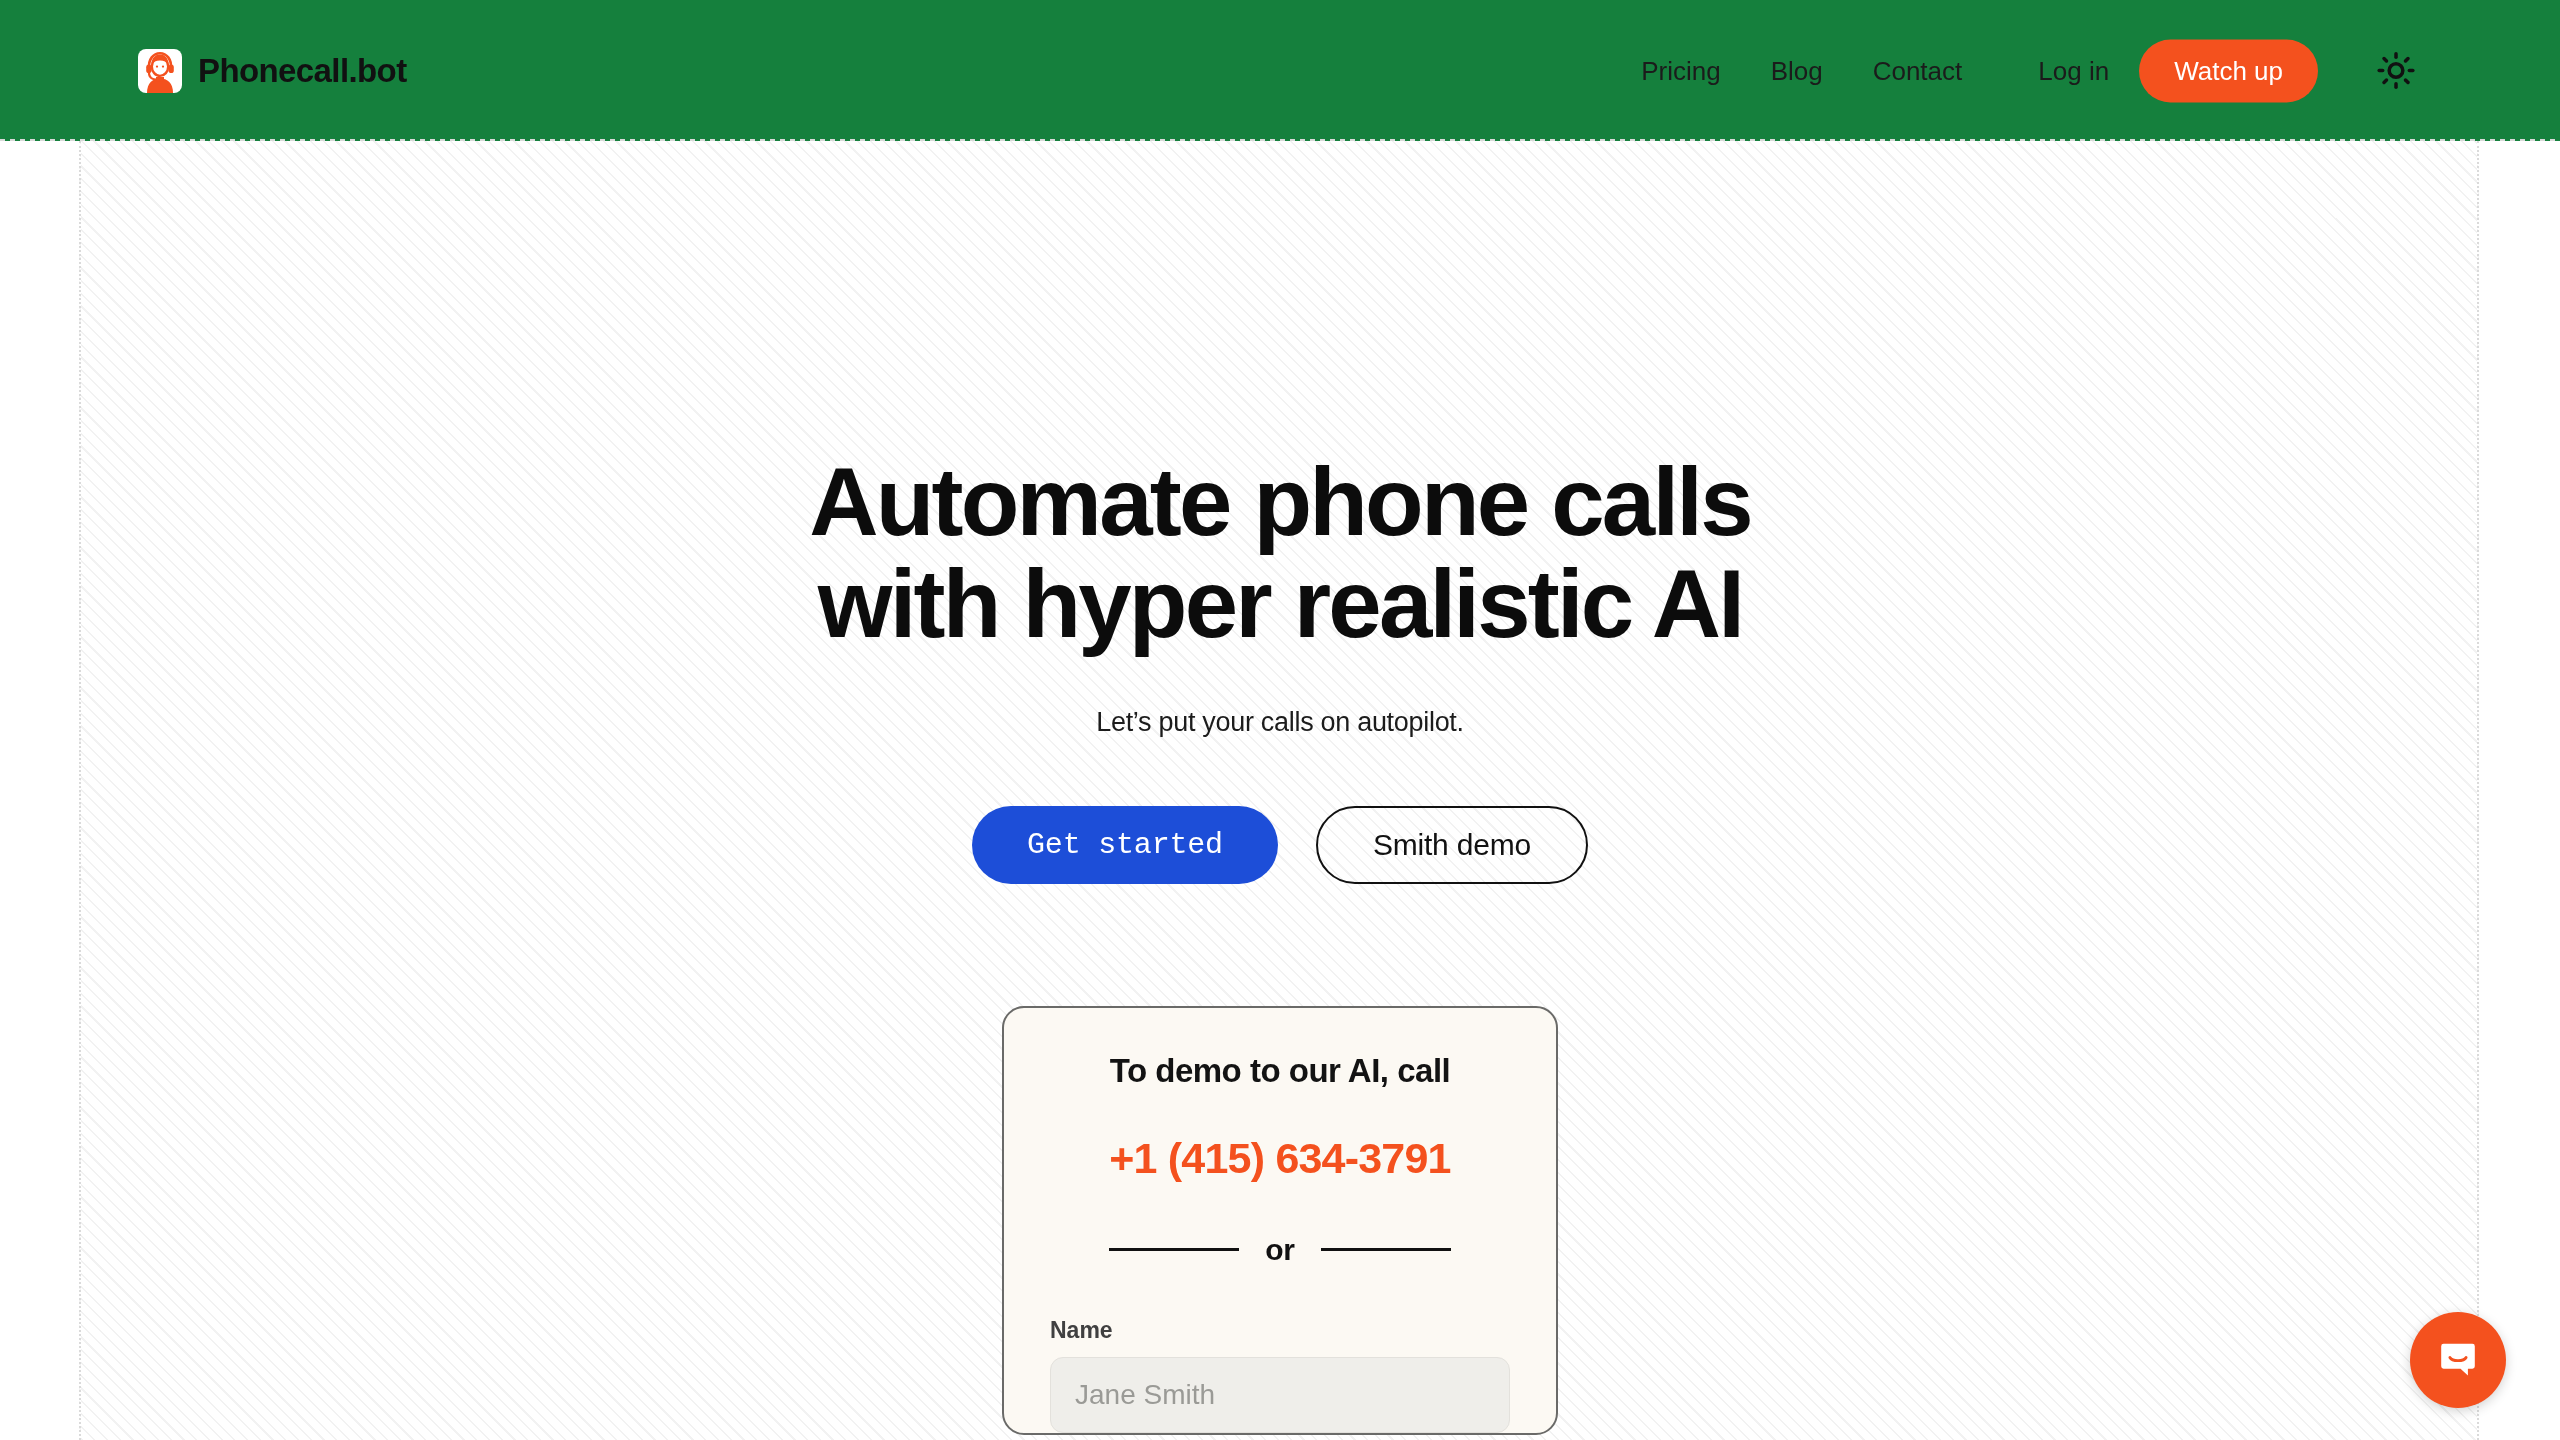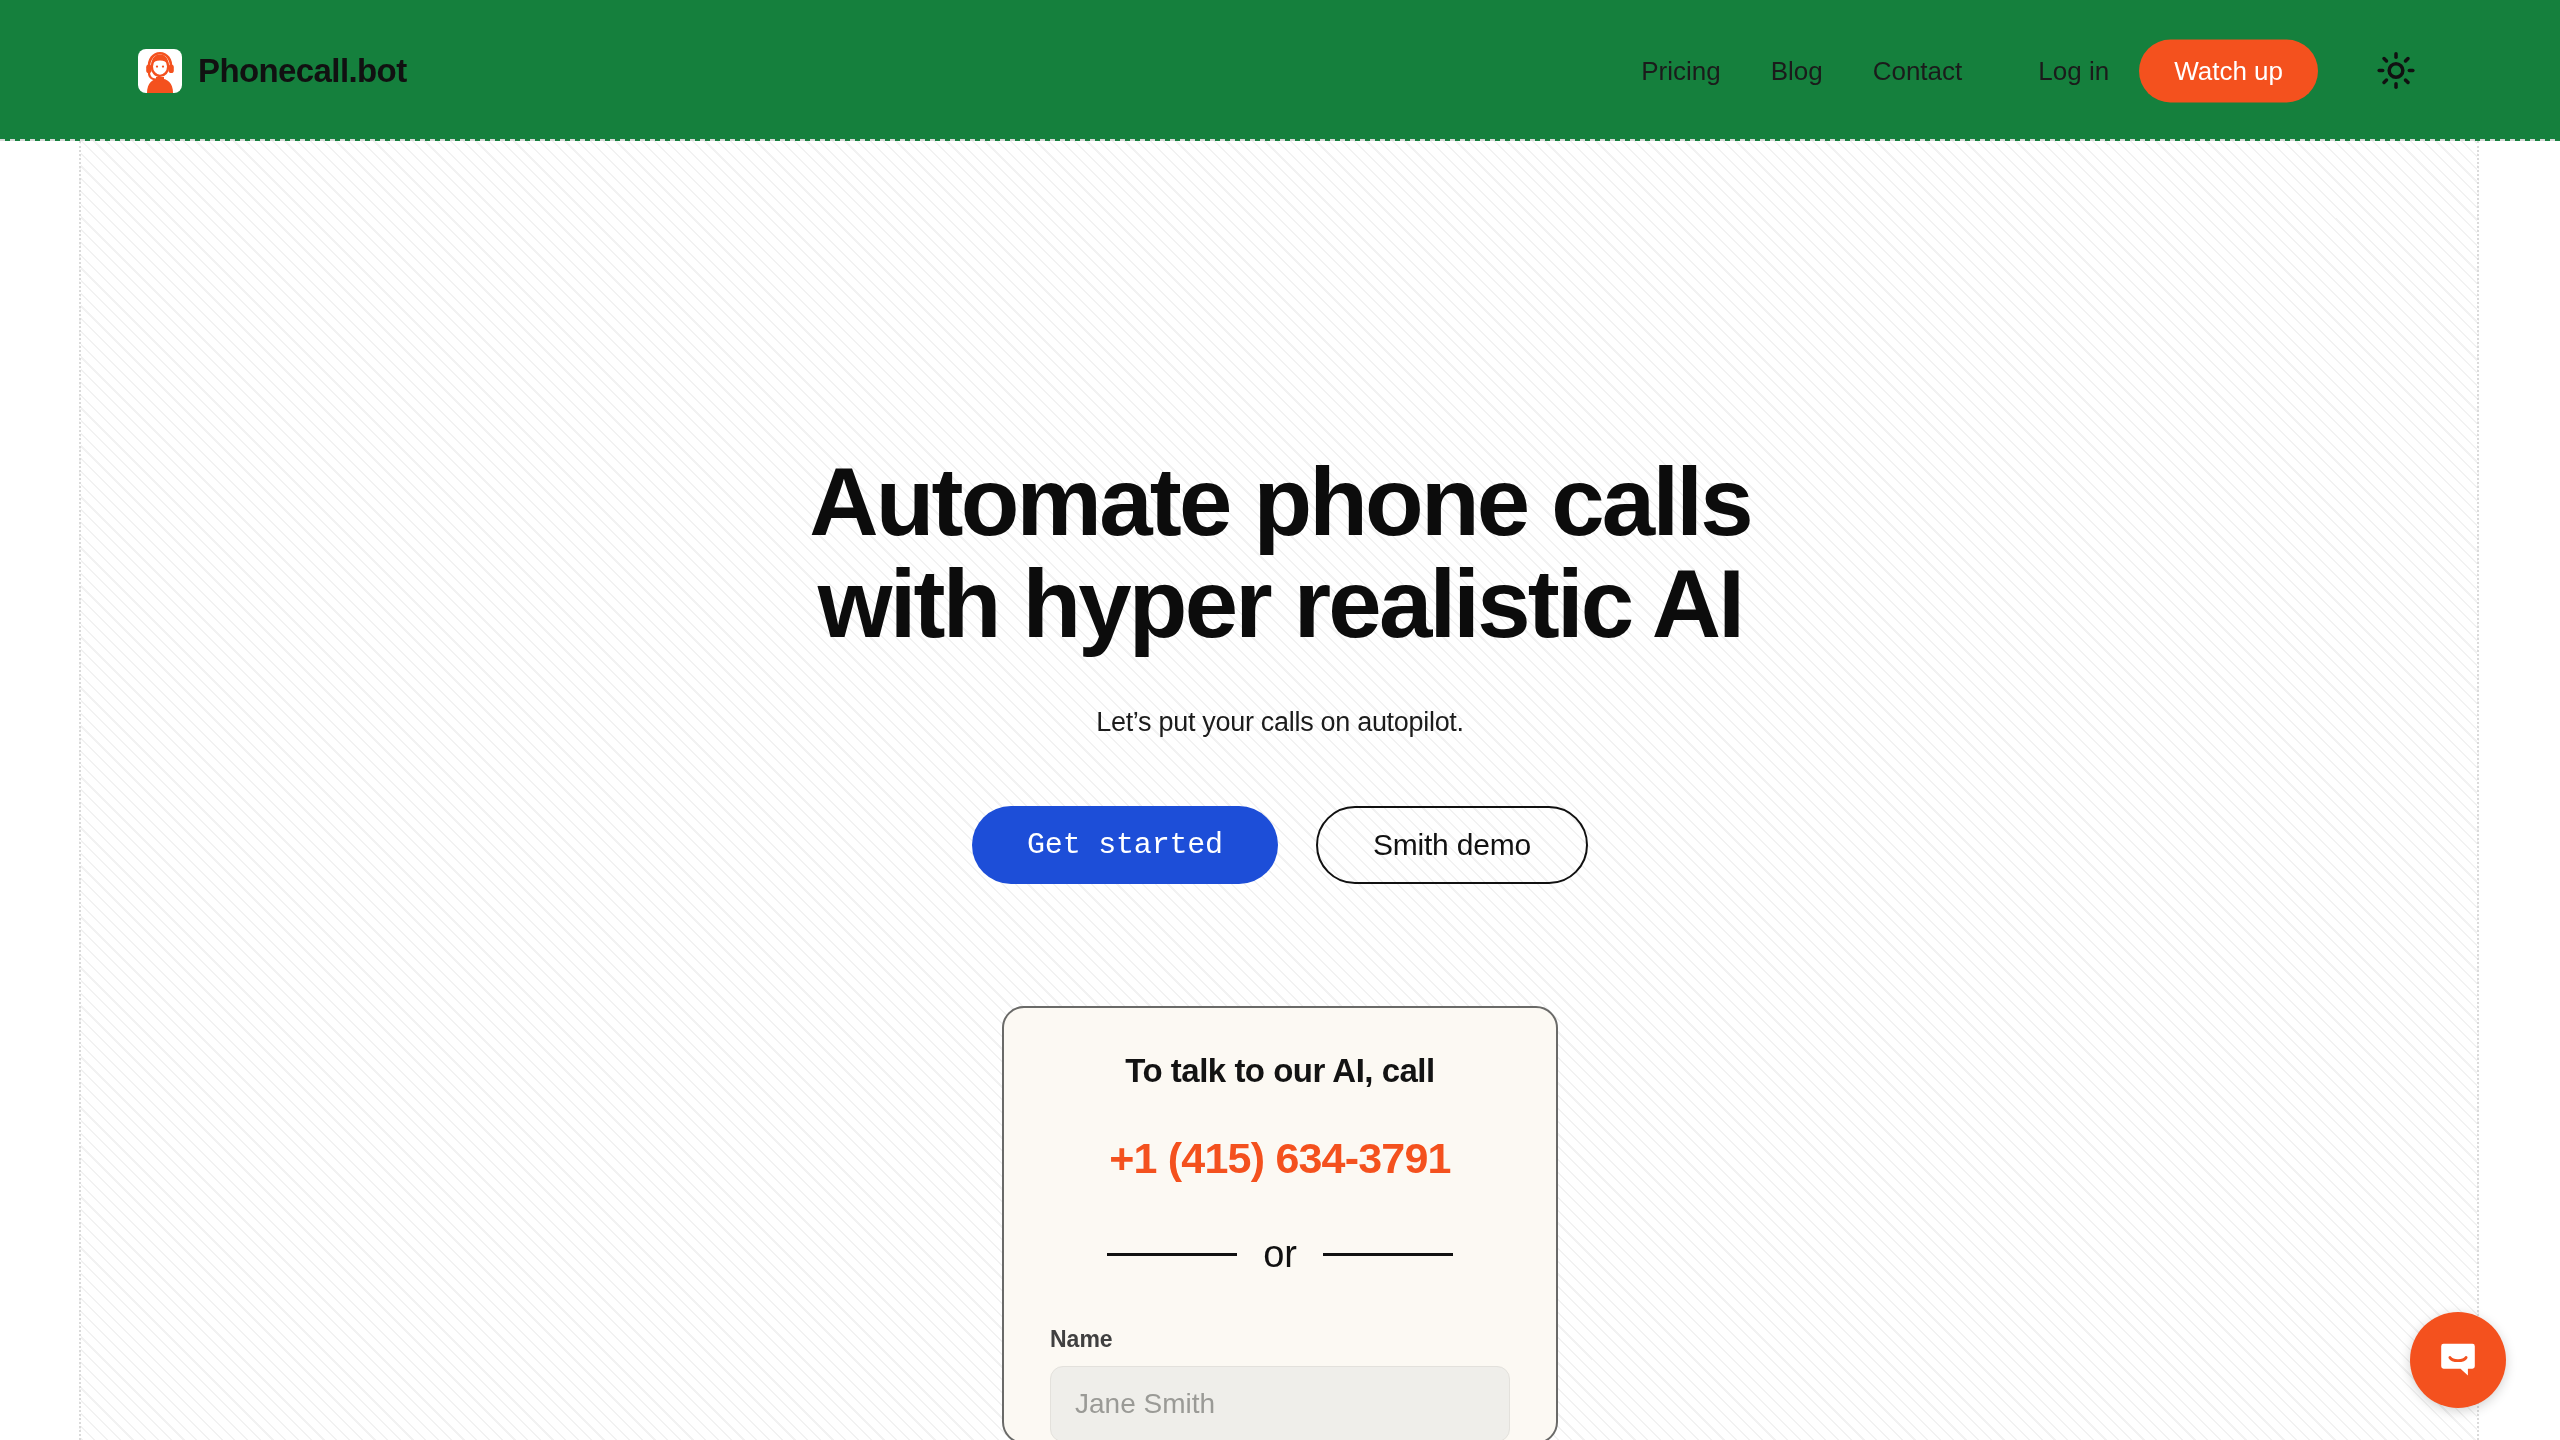--- a/index.html
+++ b/index.html
@@ -266,22 +266,22 @@
     justify-content: center;
     gap: 26px;
   }
   .or-line {
     width: 130px;
     height: 3px;
     background: #111111;
     flex: none;
   }
   .or-text {
-    font-size: 38px;
-    font-weight: 400;
+    font-size: 30px;
+    font-weight: 700;
     color: #111111;
     letter-spacing: -0.2px;
   }
   .field { margin-top: 50px; width: 100%; }
   .field-label {
     display: block;
     font-size: 23px;
     font-weight: 600;
     color: #404040;
     margin-bottom: 13px;
@@ -400,21 +400,21 @@
       </h1>
 
       <p class="subhead">Let’s put your calls on autopilot.</p>
 
       <div class="cta-row">
         <button class="btn-primary" type="button">Get started</button>
         <button class="btn-secondary" type="button">Smith demo</button>
       </div>
 
       <div class="call-card">
-        <div class="card-title">To talk to our AI, call</div>
+        <div class="card-title">To demo to our AI, call</div>
         <a class="card-phone" href="#">+1 (415) 634-3791</a>
 
         <div class="or-divider">
           <span class="or-line"></span>
           <span class="or-text">or</span>
           <span class="or-line"></span>
         </div>
 
         <div class="field">
           <label class="field-label">Name</label>

